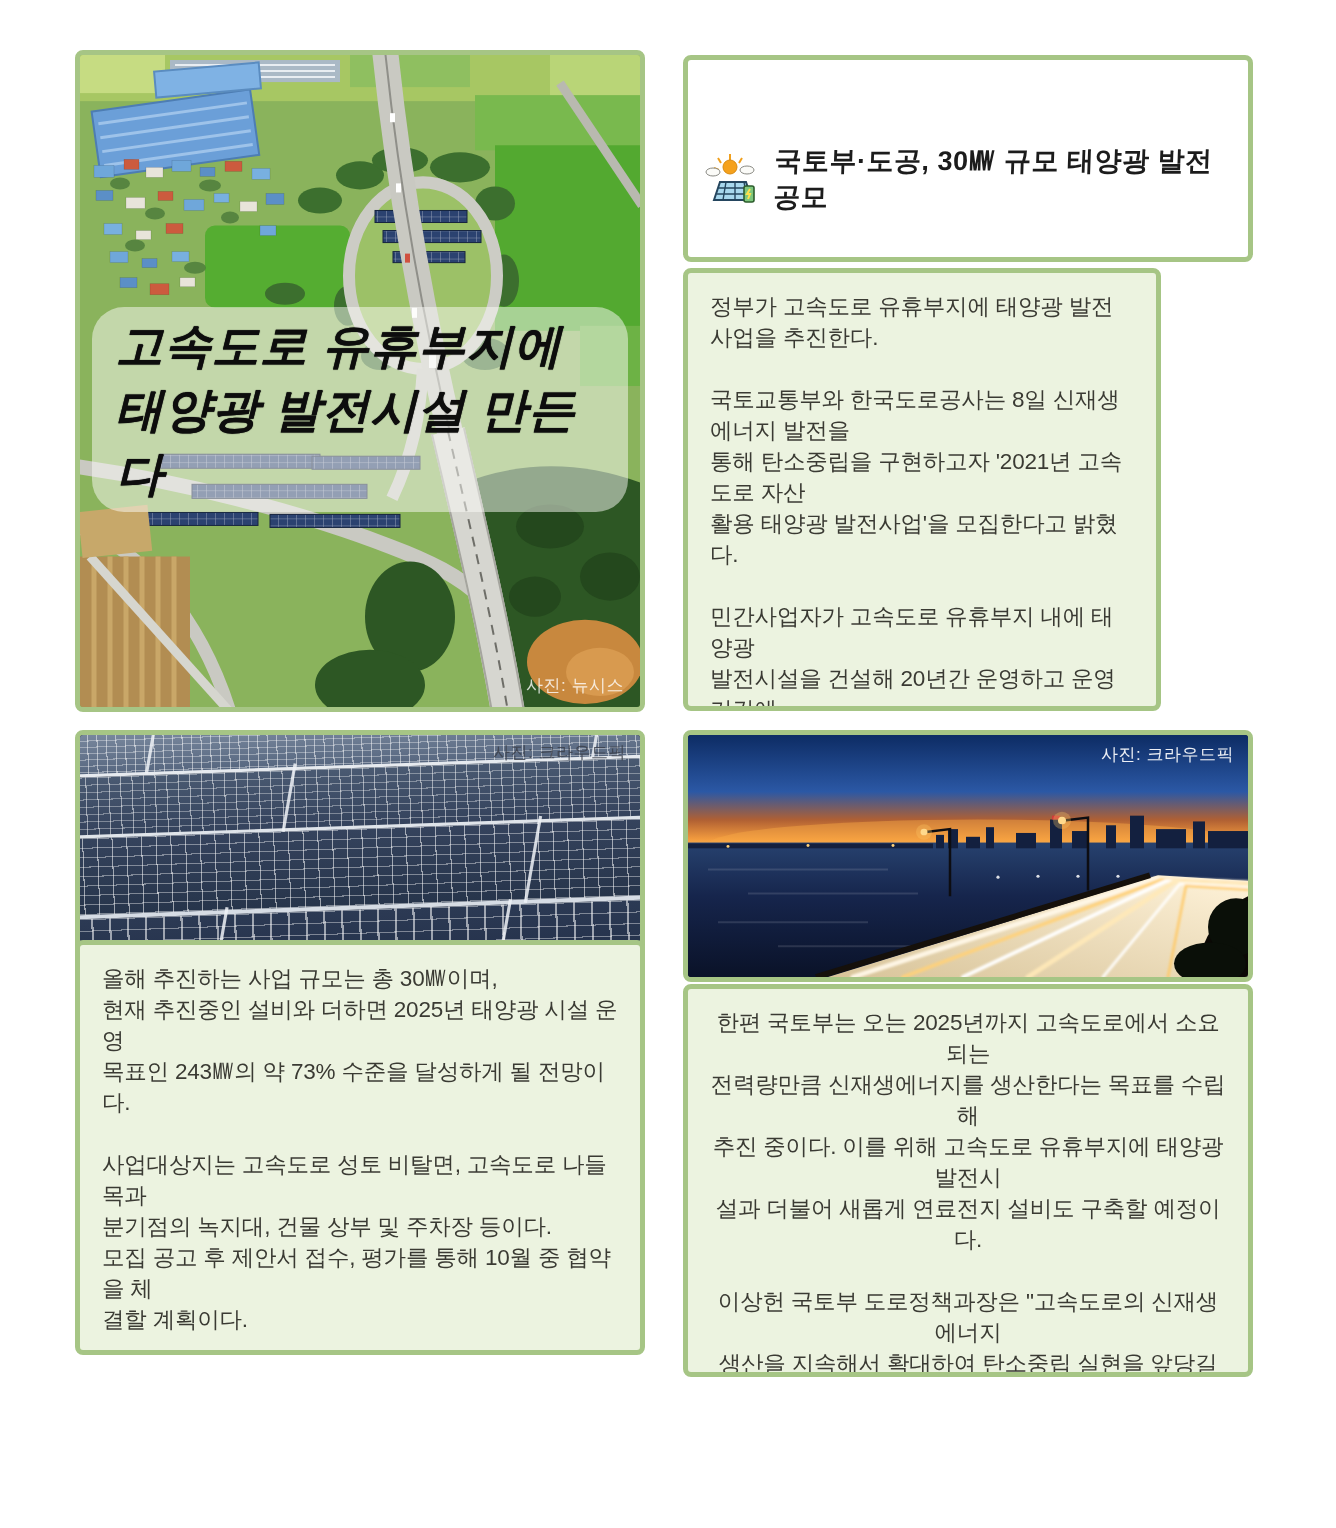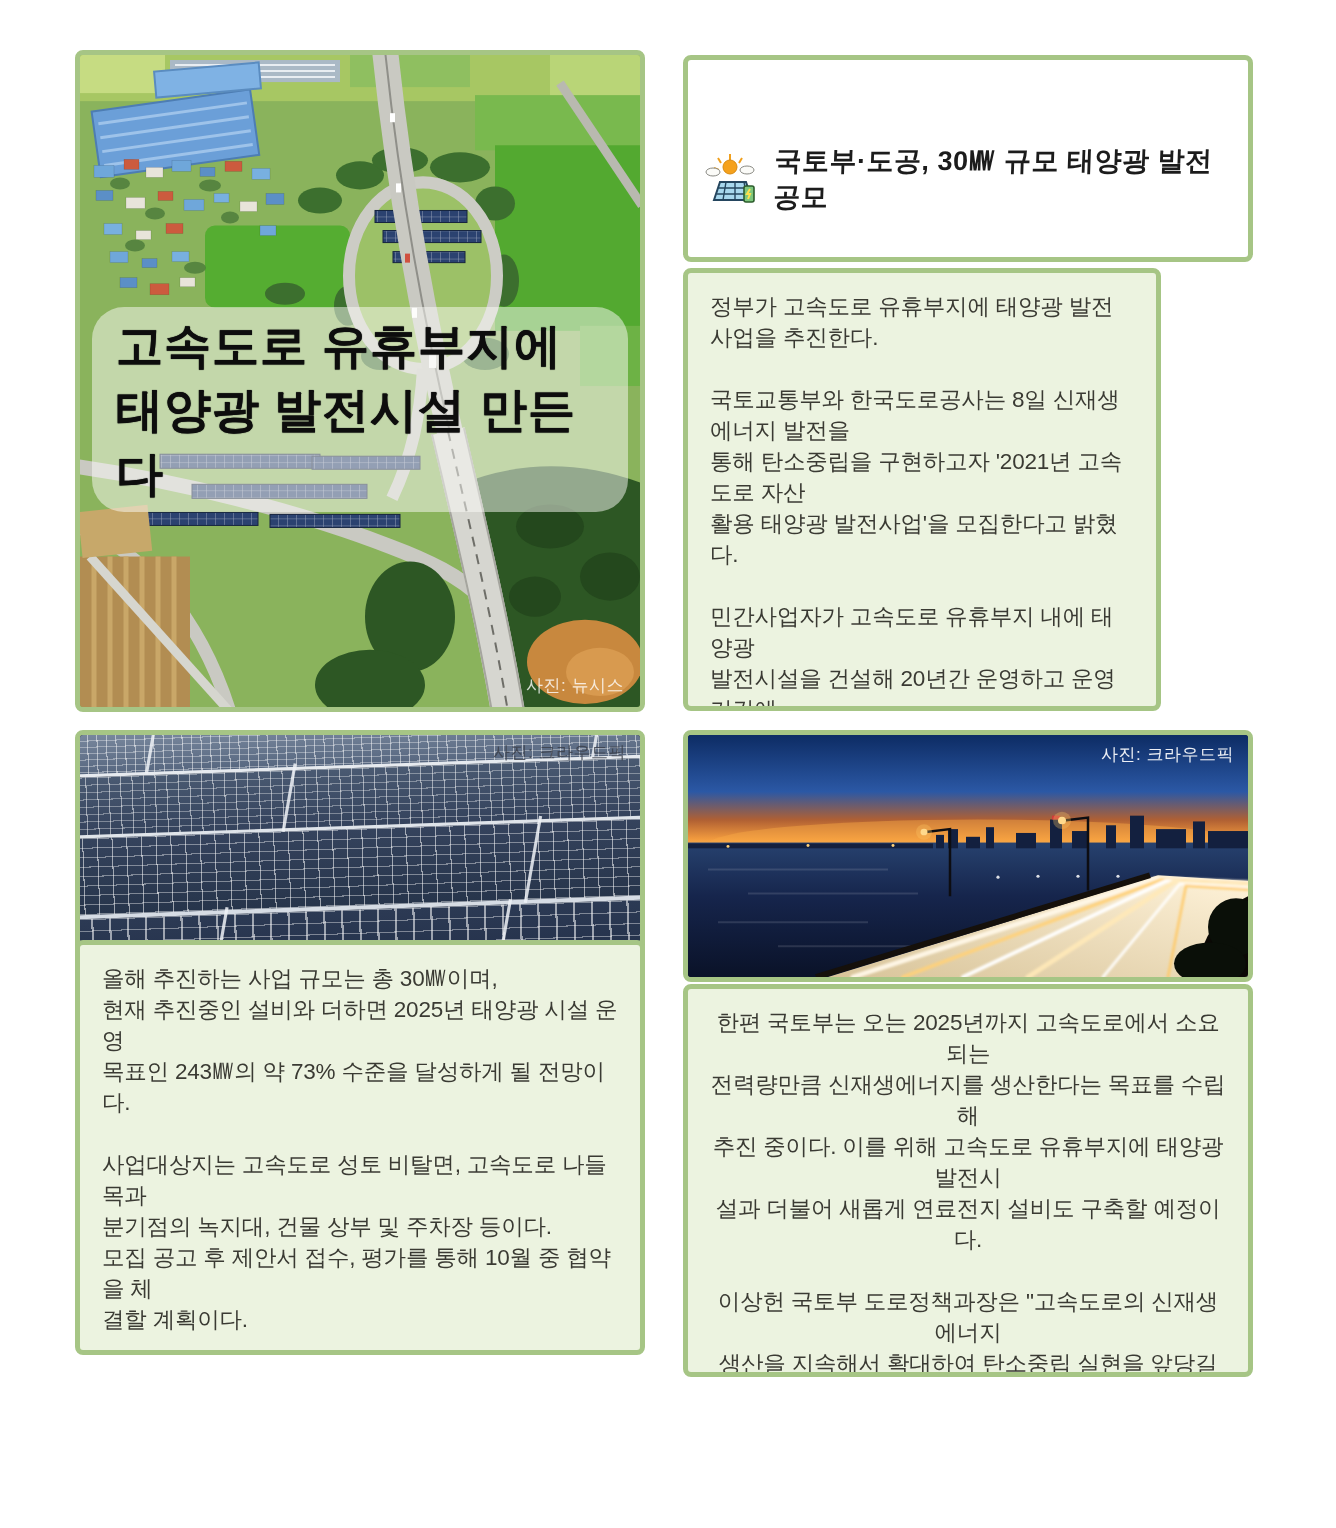--- a/index.html
+++ b/index.html
@@ -7,21 +7,21 @@
         font-family:"Liberation Sans","DejaVu Sans",sans-serif;color:#3a3a33;}
   .frame{position:absolute;box-sizing:border-box;border:5px solid #a6c585;border-radius:8px;overflow:hidden;}
   .photo{background:#7fae52;}
   .txtbox{background:#ecf3e0;padding:18px 22px;font-size:22.5px;line-height:31px;
           white-space:pre-line;letter-spacing:-0.2px;}
   
   .tl{left:75px;top:50px;width:570px;height:662px;}
   .tl svg{position:absolute;inset:0;width:100%;height:100%;}
   .overlay-title{position:absolute;left:12px;right:12px;top:252px;height:205px;
       background:rgba(252,252,248,.50);border-radius:32px;display:flex;align-items:center;
-      padding:0 28px 0 24px;box-sizing:border-box;}
+      padding:0 28px 0 24px;box-sizing:border-box;font-style:italic;}
   .overlay-title .t{font-size:47px;line-height:64px;font-weight:900;color:#0d0d0d;
       white-space:pre-line;letter-spacing:1px;text-shadow:0 0 1px #000;}
   .credit{position:absolute;font-size:17px;letter-spacing:0.5px;text-align:center;}
   .credit.tl-c{right:16px;bottom:10px;color:rgba(255,255,255,.8);}
   .credit.bl-c{right:14px;top:6px;color:rgba(60,65,75,.85);}
   .credit.br-c{right:14px;top:8px;color:rgba(255,255,255,.92);}
   
   .trh{left:683px;top:55px;width:570px;height:207px;background:#ffffff;
        display:flex;align-items:center;padding:40px 14px 0 16px;box-sizing:border-box;}
   .trh .hicon{flex:0 0 52px;height:54px;margin-right:18px;}

